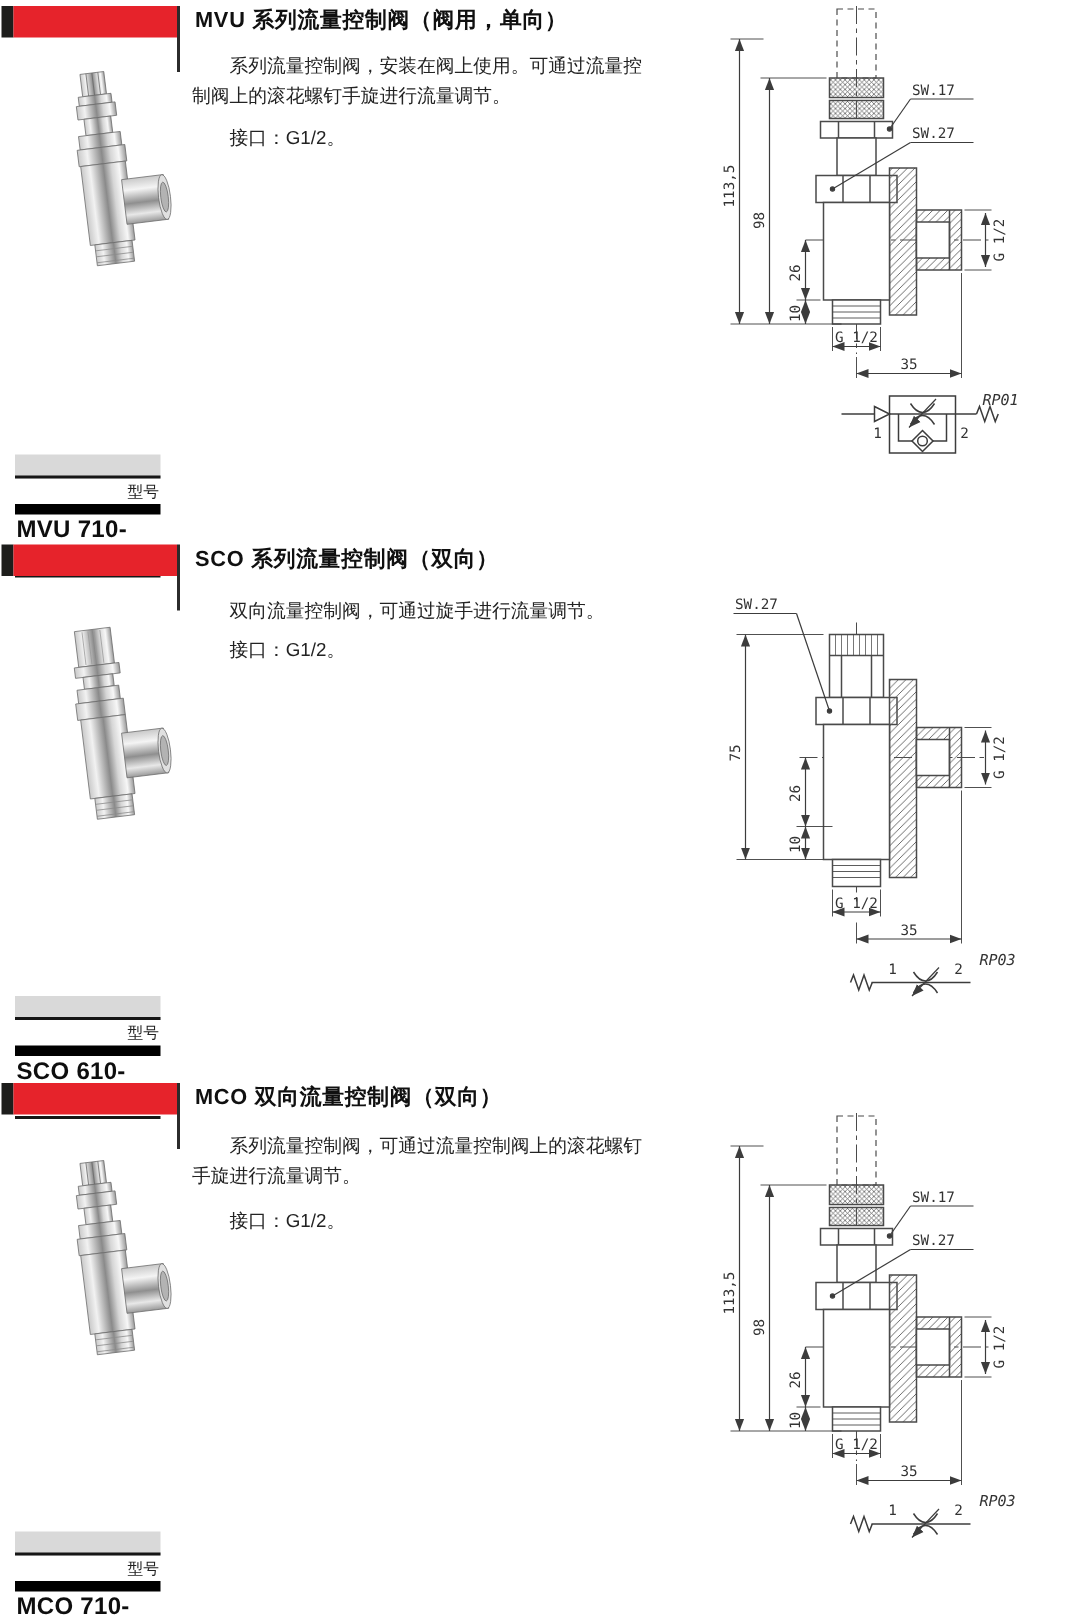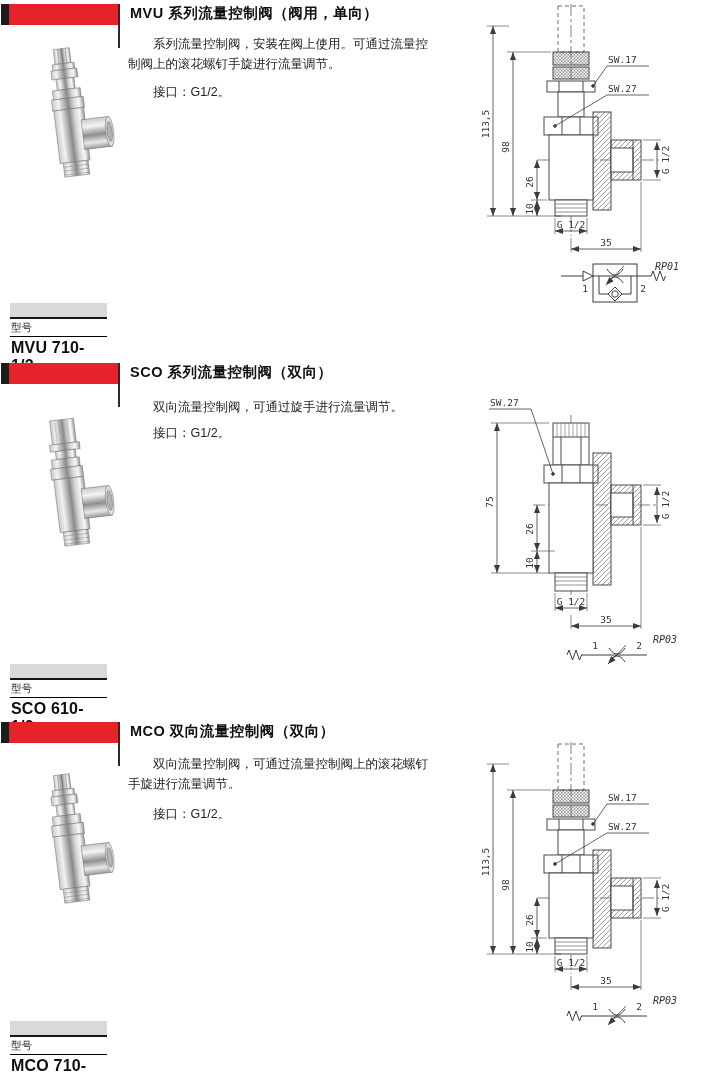--- a/index.html
+++ b/index.html
@@ -14,21 +14,21 @@
   .hdr-vline{position:absolute;left:118px;top:4px;width:2px;height:44px;background:#2b2b2b;}
   .title{position:absolute;left:130px;top:4px;margin:0;font-size:14.5px;font-weight:bold;color:#101010;letter-spacing:.5px;white-space:nowrap;}
   .para{position:absolute;left:128px;width:302px;margin:0;font-size:12.5px;line-height:20px;color:#232323;text-indent:2em;}
   .note{position:absolute;left:128px;margin:0;font-size:12.5px;color:#232323;padding-left:2em;}
   .photo{position:absolute;left:24px;}
   .dwg{position:absolute;left:445px;}
   .dtext{font-family:"DejaVu Sans Mono","Liberation Mono",monospace;font-size:9.5px;fill:#333;}
   .dtext-it{font-family:"DejaVu Sans Mono","Liberation Mono",monospace;font-size:10px;font-style:italic;fill:#333;}
   .mtable{position:absolute;left:10px;width:97px;}
   .mt-gray{height:14px;background:#d9d9d9;border-bottom:2px solid #161616;}
-  .mt-label{font-size:10.5px;color:#222;padding:2px 1px 1px 1px;border-bottom:1px solid #000000;}
+  .mt-label{font-size:10.5px;color:#222;padding:2px 1px 1px 1px;border-bottom:7px solid #000000;text-align:right;}
   .mt-model{font-size:16px;font-weight:bold;color:#0e0e0e;padding:2px 1px;border-bottom:2.5px solid #161616;letter-spacing:.2px;}
 </style>
 </head>
 <body>
 
 <section class="sec" style="top:0">
   <div>
     <div class="hdr-black"></div>
     <div class="hdr-red"></div>
     <div class="hdr-vline"></div>
@@ -311,21 +311,21 @@
   </div>
 </section>
 
 <section class="sec" style="top:718px">
   <div>
     <div class="hdr-black"></div>
     <div class="hdr-red"></div>
     <div class="hdr-vline"></div>
   </div>
   <h2 class="title">MCO 双向流量控制阀（双向）</h2>
-  <p class="para" style="top:36px">双向流量控制阀，可通过流量控制阀上的滚花螺钉手旋进行流量调节。</p>
+  <p class="para" style="top:36px">系列流量控制阀，可通过流量控制阀上的滚花螺钉手旋进行流量调节。</p>
   <p class="note" style="top:88px">接口：G1/2。</p>
 
   <svg class="photo" style="top:50px" width="95" height="150" viewBox="0 0 95 150">
     <defs>
       <linearGradient id="pgA3" x1="0" y1="0" x2="1" y2="0">
         <stop offset="0" stop-color="#c9c9c9"></stop>
           <stop offset=".2" stop-color="#f2f2f2"></stop>
           <stop offset=".5" stop-color="#8a8a8a"></stop>
         <stop offset=".68" stop-color="#d6d6d6"></stop>
           <stop offset=".85" stop-color="#f7f7f7"></stop>

